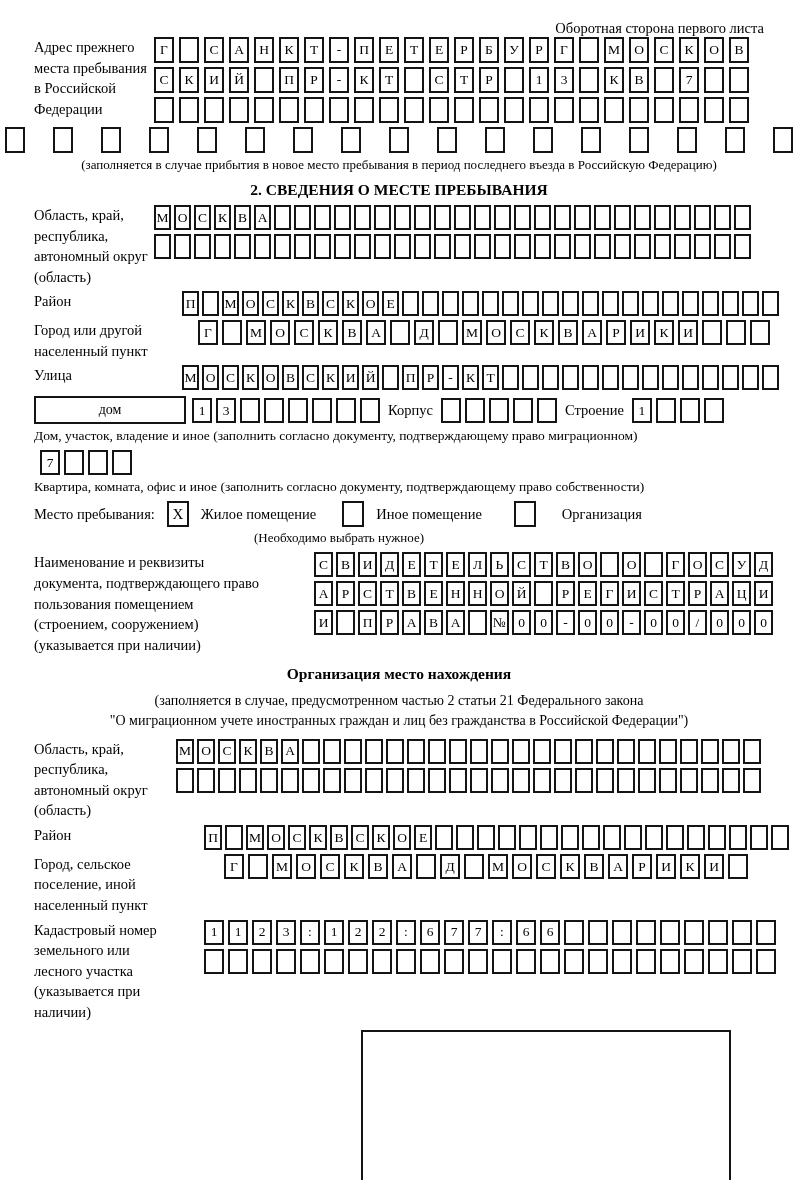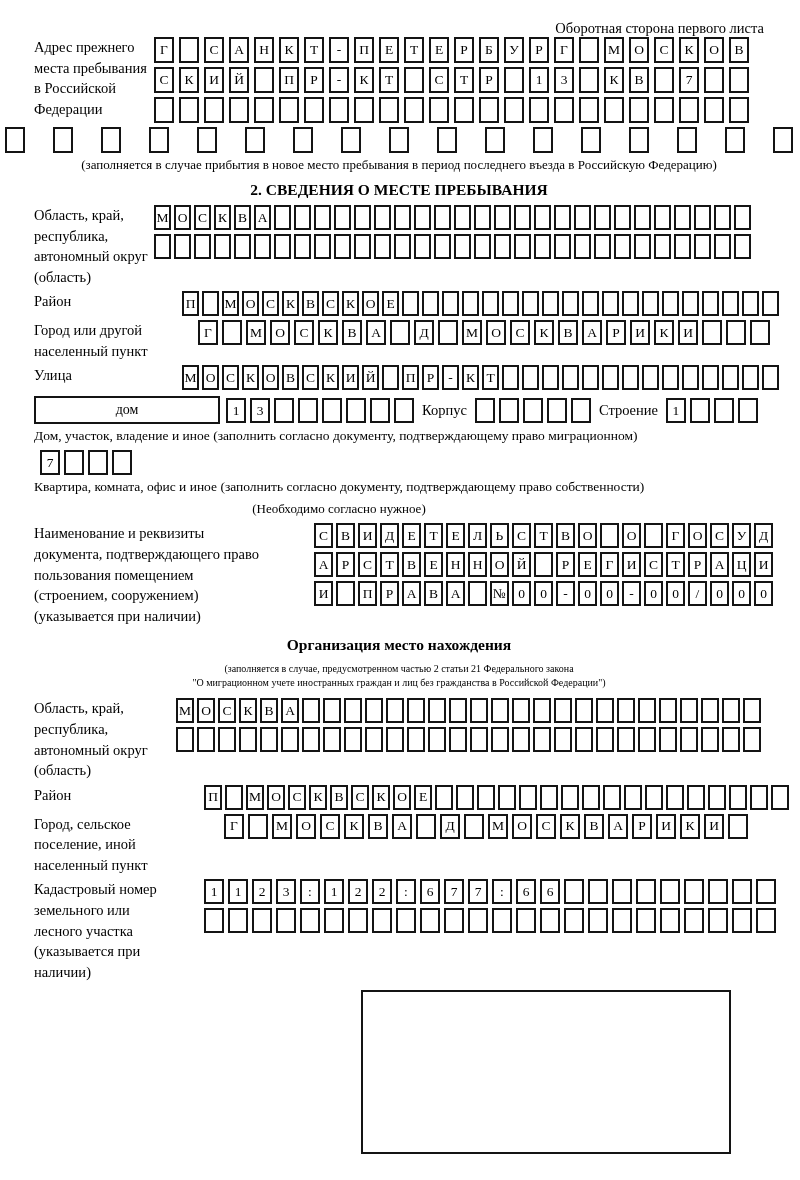--- a/index.html
+++ b/index.html
@@ -38,21 +38,21 @@
   .houses{display:flex;align-items:center;margin-top:6px;}
   .inline-lbl{font-size:14.5px;margin:0 8px;flex:none;}
   .caption{font-size:13.5px;margin:4px 0 6px 0;}
 
   .stay{display:flex;align-items:center;margin-top:6px;font-size:14.5px;}
   .chk{box-sizing:border-box;width:22px;height:26px;border:2px solid #141414;display:flex;align-items:center;
        justify-content:center;font-size:15px;flex:none;margin:0 12px;}
   .stay-note{text-align:center;font-size:13px;margin:3px 120px 6px 0;}
 
   .fact-title{text-align:center;font-weight:bold;font-size:15.5px;margin:10px 0 8px 0;}
-  .fact-note{text-align:center;font-size:10px;line-height:1.4;}
+  .fact-note{text-align:center;font-size:14px;line-height:1.4;}
 
   .stamp-col{width:444px;margin-left:auto;margin-right:-4px;}
   .stamp-box{box-sizing:border-box;width:370px;height:164px;border:2px solid #141414;margin:8px auto 6px auto;background:#fff;}
 </style>
 </head>
 <body>
 
 <div class="sheet">
 
   <div class="corner">Оборотная сторона первого листа</div>
@@ -342,21 +342,21 @@
         <span class="cell"></span>
         <span class="cell"></span>
         <span class="cell"></span>
         <span class="cell"></span>
         <span class="cell"></span>
         <span class="cell"></span>
       </div>
   </div>
 
   <div class="houses">
-    <div class="widebox" style="width:186px;">дом</div>
+    <div class="widebox" style="width:152px;">дом</div>
     <div class="grid g-h" style="margin-left:6px;">
         <span class="cell">1</span>
         <span class="cell">3</span>
         <span class="cell"></span>
         <span class="cell"></span>
         <span class="cell"></span>
         <span class="cell"></span>
         <span class="cell"></span>
         <span class="cell"></span>
       </div>
@@ -381,21 +381,30 @@
   <div class="houses" style="margin-top:2px;">
     <div class="grid g-apt" style="margin-left:6px;">
         <span class="cell">7</span>
         <span class="cell"></span>
         <span class="cell"></span>
         <span class="cell"></span>
       </div>
   </div>
   <div class="caption">Квартира, комната, офис и иное (заполнить согласно документу, подтверждающему право собственности)</div>
 
-  <div class="stay-note">(Необходимо согласно нужное)</div>
+  <div class="stay">
+    <span>Место пребывания:</span>
+    <span class="chk">X</span>
+    <span>Жилое помещение</span>
+    <span class="chk" style="margin-left:26px;"></span>
+    <span>Иное помещение</span>
+    <span class="chk" style="margin-left:32px;"></span>
+    <span style="margin-left:14px;">Организация</span>
+  </div>
+  <div class="stay-note">(Необходимо выбрать нужное)</div>
 
   <div class="row mt4">
     <div class="lbl col-doc">Наименование и реквизиты документа, подтверждающего право пользования помещением (строением, сооружением) (указывается при наличии)</div>
     <div class="gstack">
       <div class="grid g-doc">
           <span class="cell">С</span>
           <span class="cell">В</span>
           <span class="cell">И</span>
           <span class="cell">Д</span>
           <span class="cell">Е</span>

